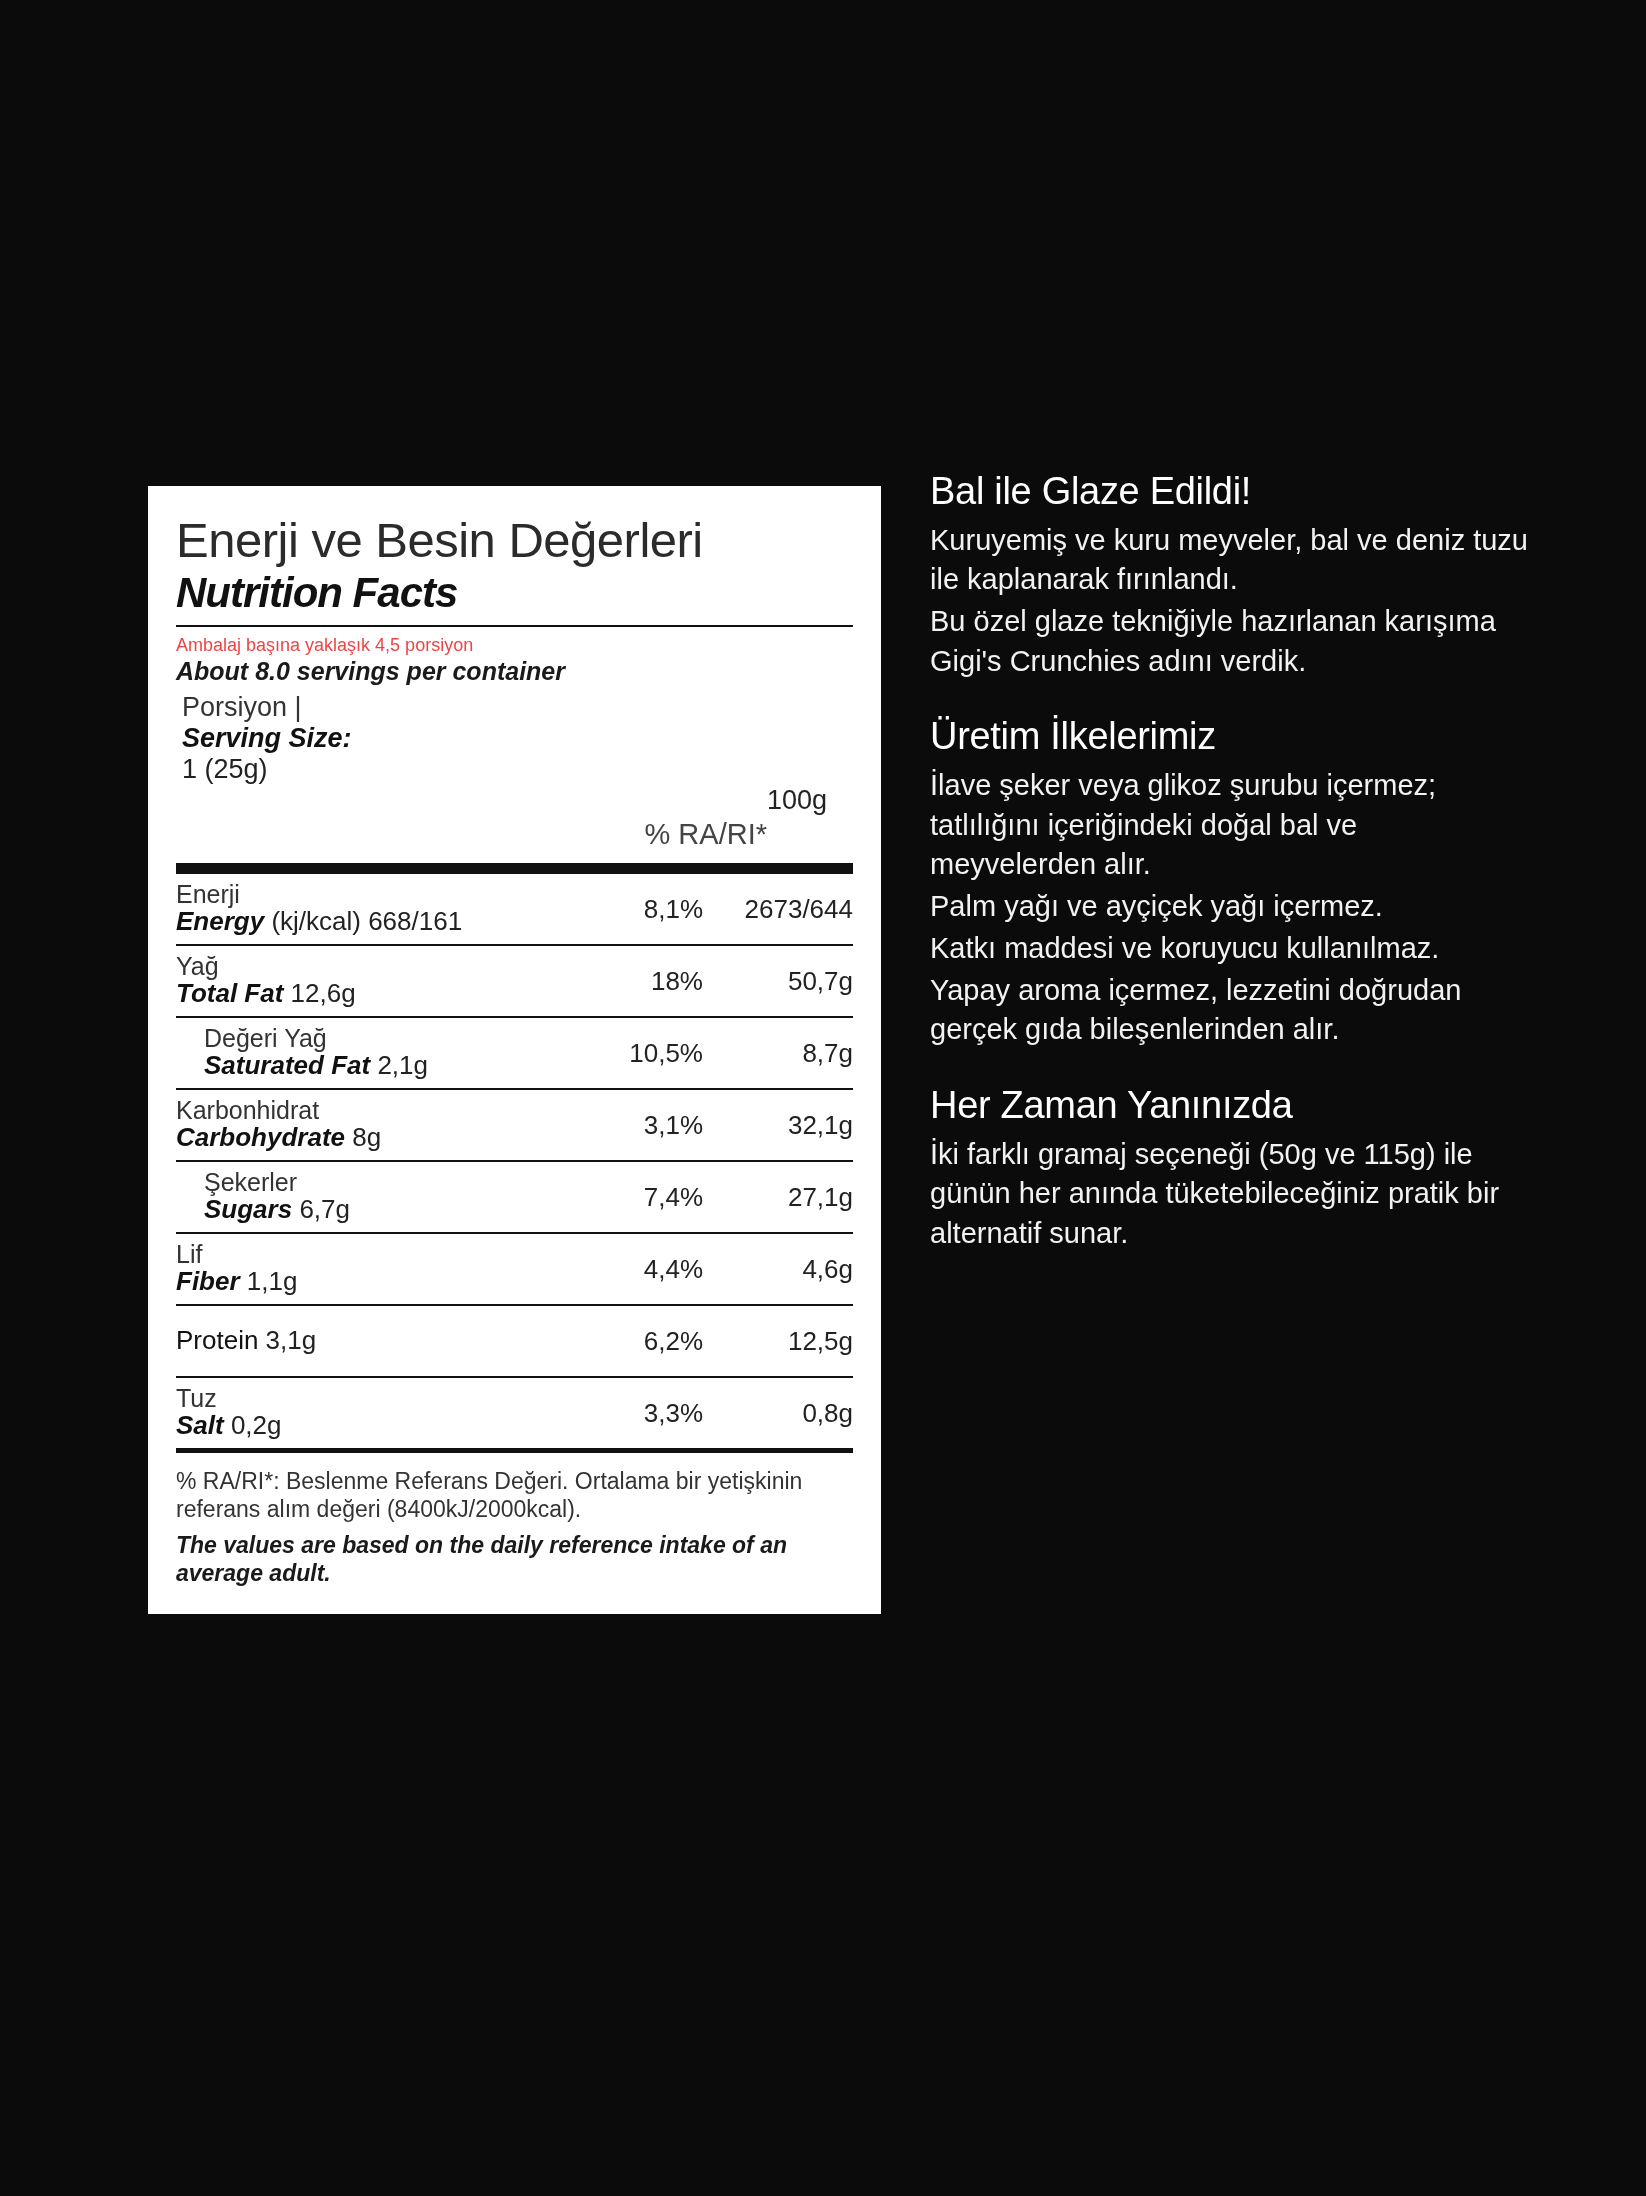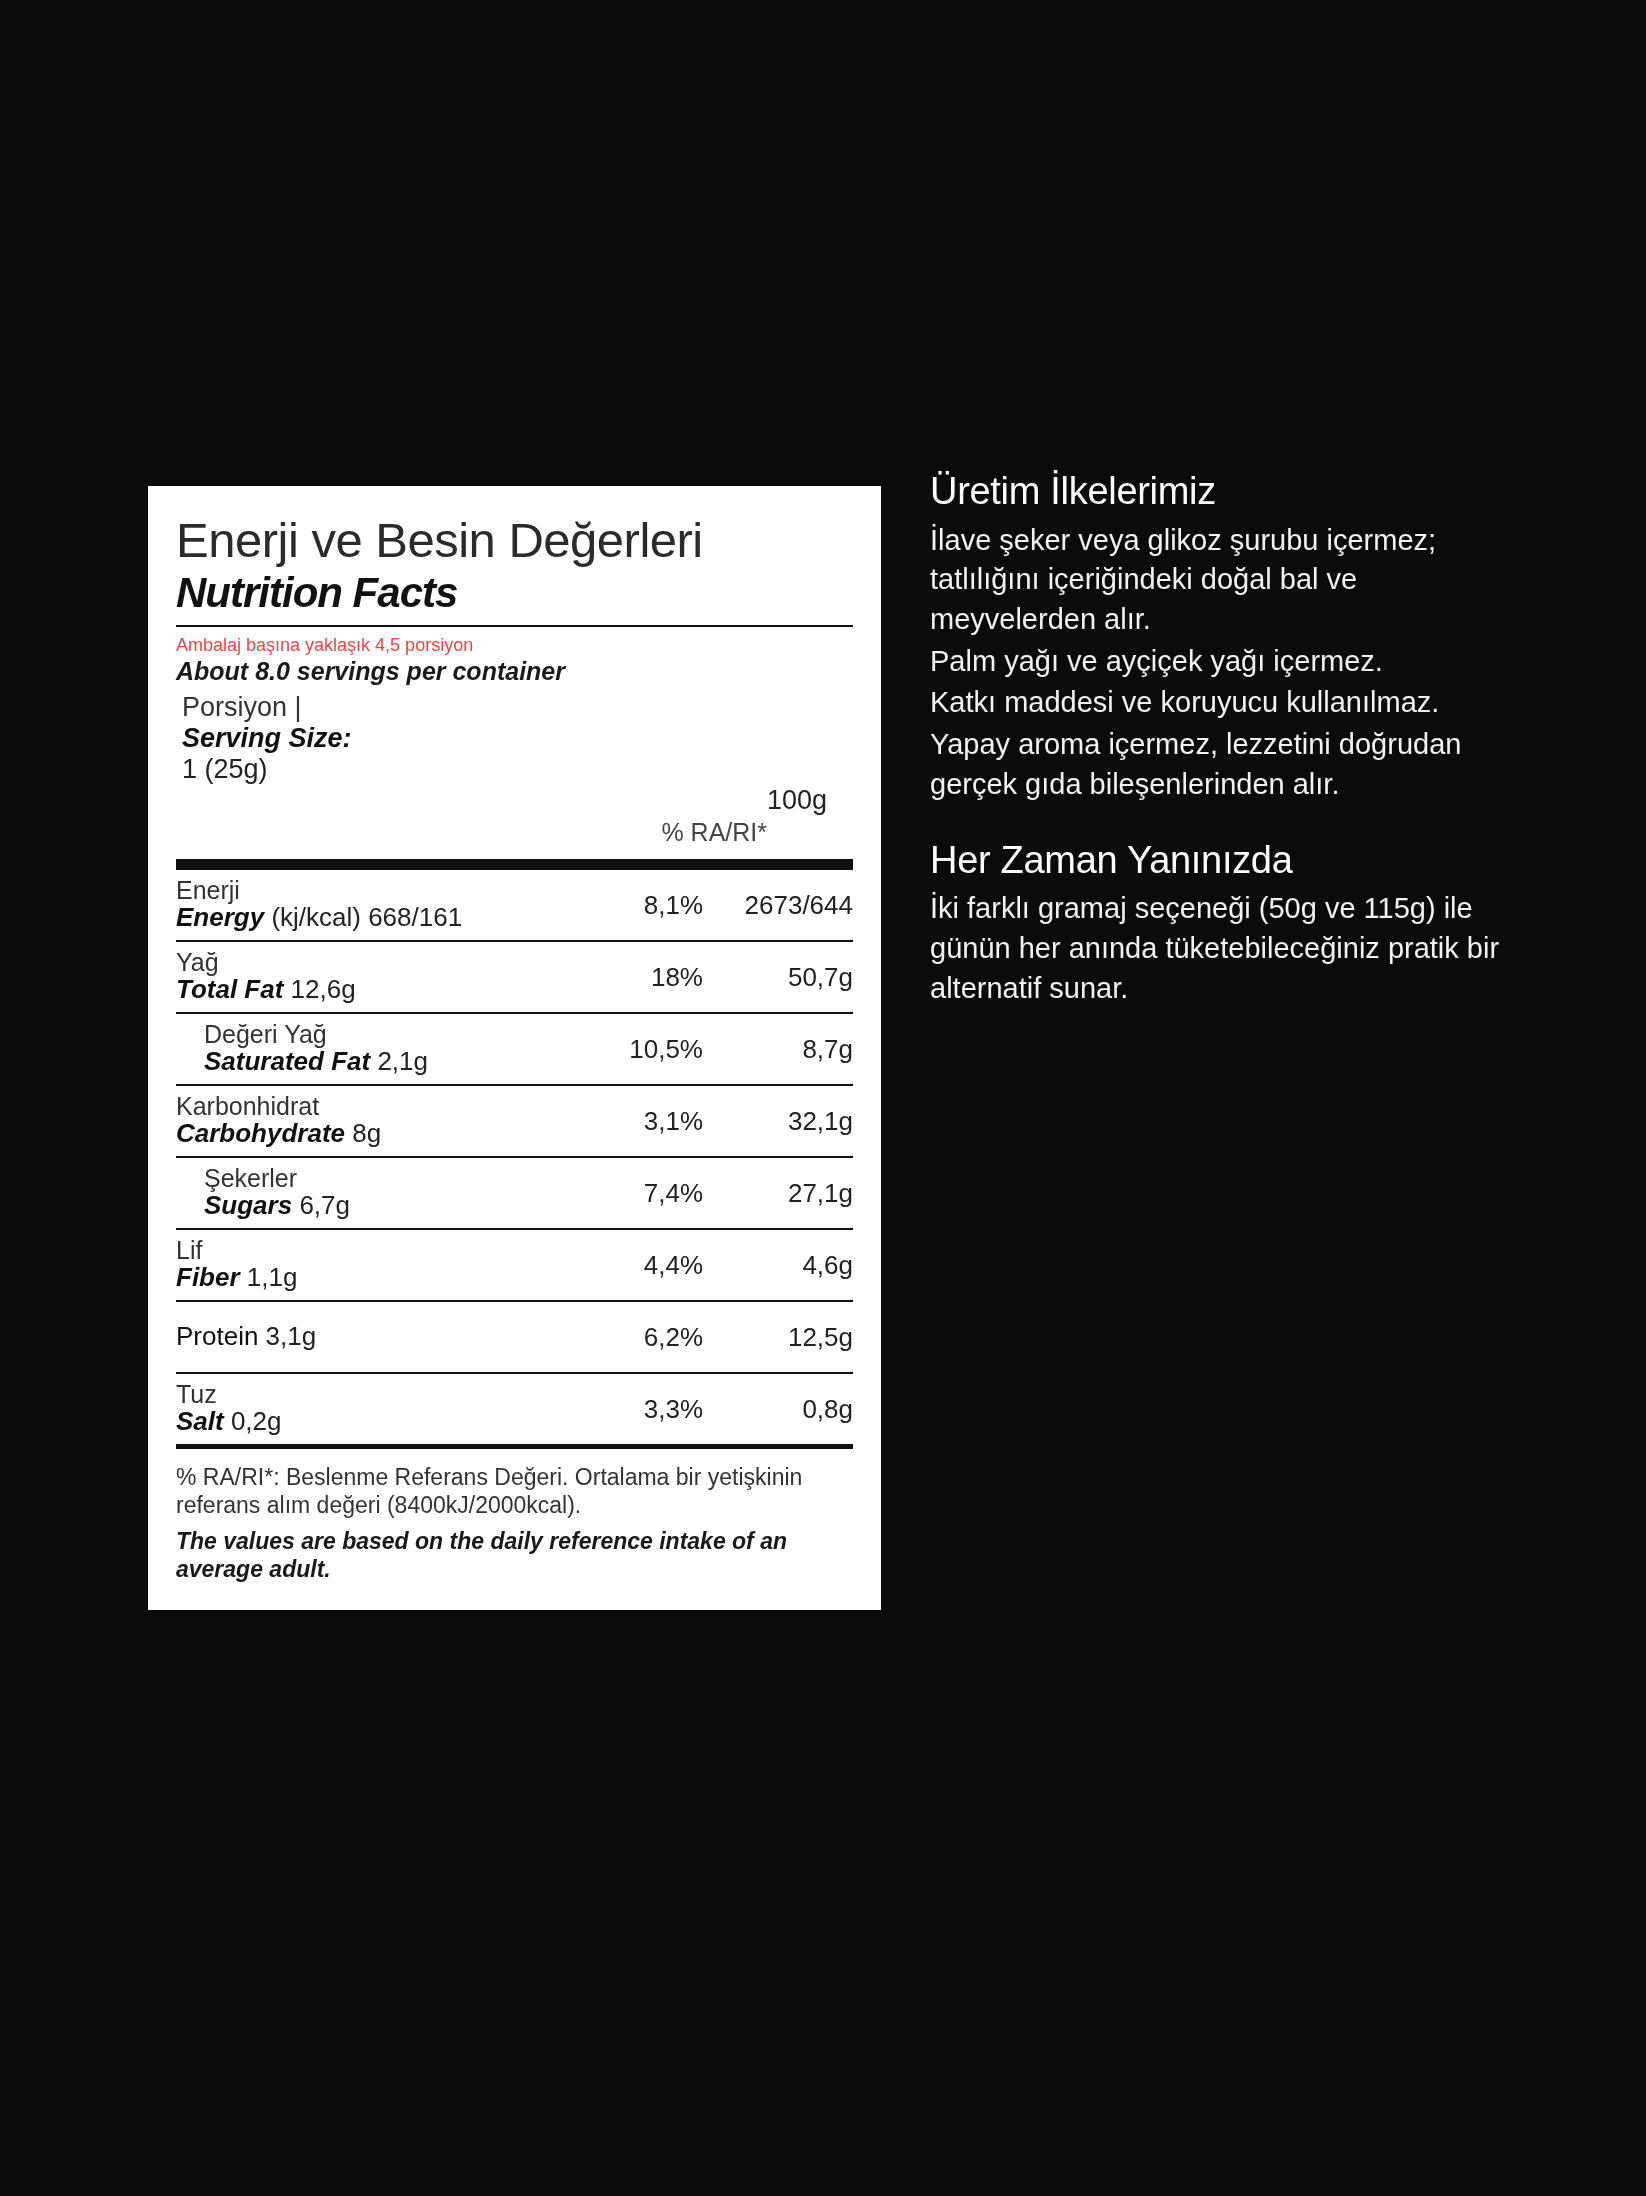--- a/index.html
+++ b/index.html
@@ -94,21 +94,21 @@
   .ss-100 {
     margin-left: auto;
     font-weight: 300;
     font-size: 27px;
     color: #222;
     padding-right: 26px;
     text-align: right;
   }
   .ra-line {
     text-align: right;
-    font-size: 25px;
+    font-size: 29px;
     font-weight: 300;
     color: #444;
     padding-right: 86px;
     margin-top: 2px;
   }
 
   
   .nf-row {
     display: flex;
     align-items: center;
@@ -298,20 +298,25 @@
 
     <hr class="rule-row" style="border-top-width:3px;">
 
     <div class="nf-foot">% RA/RI*: Beslenme Referans Değeri. Ortalama bir yetişkinin referans alım değeri (8400kJ/2000kcal).</div>
     <div class="nf-foot-en">The values are based on the daily reference intake of an average adult.</div>
   </section>
 
   <aside class="info-col">
     <div id="info-blocks">
         <div class="info-block">
+          <h3 class="info-head">Bal ile Glaze Edildi!</h3>
+          <p class="info-p">Kuruyemiş ve kuru meyveler, bal ve deniz tuzu ile kaplanarak fırınlandı.</p>
+          <p class="info-p">Bu özel glaze tekniğiyle hazırlanan karışıma Gigi's Crunchies adını verdik.</p>
+        </div>
+        <div class="info-block">
           <h3 class="info-head">Üretim İlkelerimiz</h3>
           <p class="info-p">İlave şeker veya glikoz şurubu içermez; tatlılığını içeriğindeki doğal bal ve meyvelerden alır.</p>
           <p class="info-p">Palm yağı ve ayçiçek yağı içermez.</p>
           <p class="info-p">Katkı maddesi ve koruyucu kullanılmaz.</p>
           <p class="info-p">Yapay aroma içermez, lezzetini doğrudan gerçek gıda bileşenlerinden alır.</p>
         </div>
         <div class="info-block">
           <h3 class="info-head">Her Zaman Yanınızda</h3>
           <p class="info-p">İki farklı gramaj seçeneği (50g ve 115g) ile günün her anında tüketebileceğiniz pratik bir alternatif sunar.</p>
         </div>

